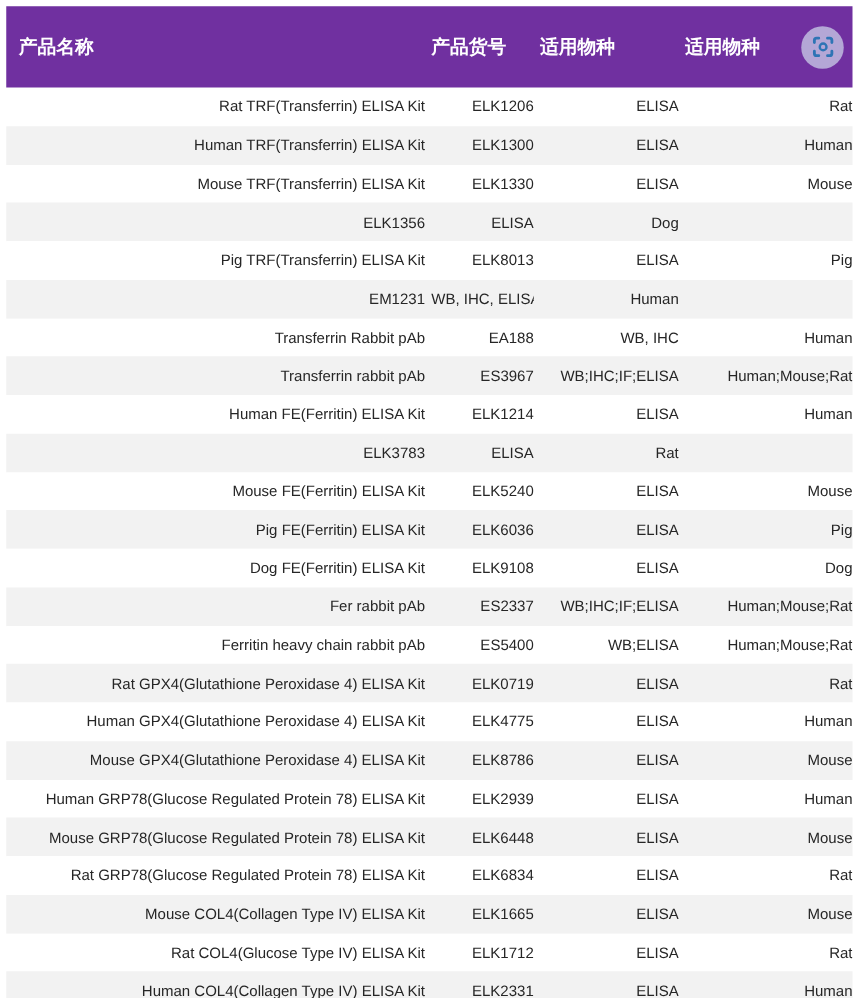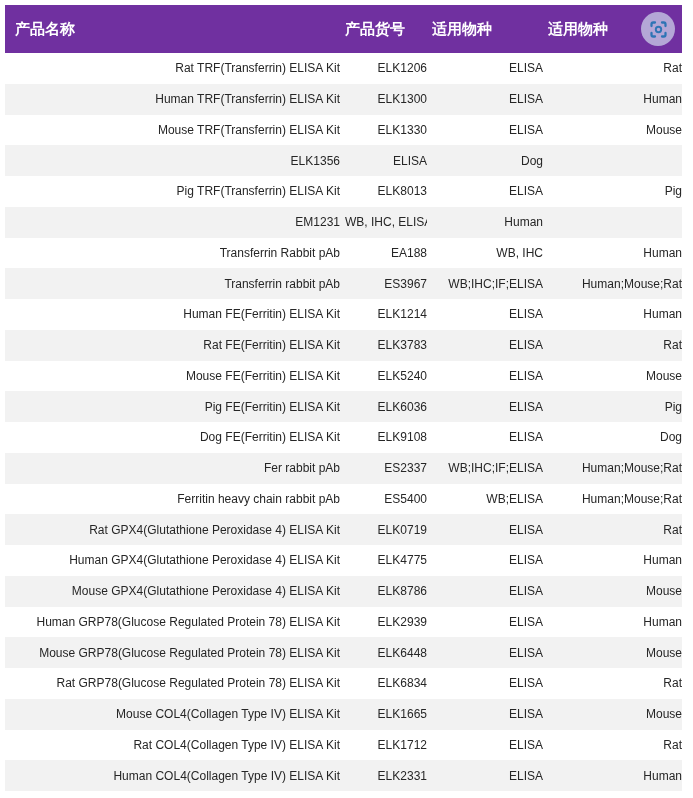--- a/index.html
+++ b/index.html
@@ -16,21 +16,21 @@
     background: #ffffff;
     font-family: "Liberation Sans", sans-serif;
   }
   .page {
     position: absolute;
     left: 5px; top: 5px;
     width: 677px;
   }
   .thead {
     position: relative;
-    height: 48px;
+    height: 65px;
     background: var(--header-bg);
     color: #ffffff;
     font-weight: bold;
     font-size: 15px;
     display: grid;
     grid-template-columns: 330px 87px 116px 1fr;
     align-items: center;
     padding-left: 5px;
   }
   .trow {
@@ -143,21 +143,20 @@
     </div>
 
     <div class="trow">
       <div class="cell">Human FE(Ferritin) ELISA Kit</div>
       <div class="cell">ELK1214</div>
       <div class="cell">ELISA</div>
       <div class="cell">Human</div>
     </div>
 
     <div class="trow alt">
-      <div class="cell">Rat FE(Ferritin) ELISA Kit</div>
       <div class="cell">ELK3783</div>
       <div class="cell">ELISA</div>
       <div class="cell">Rat</div>
     </div>
 
     <div class="trow">
       <div class="cell">Mouse FE(Ferritin) ELISA Kit</div>
       <div class="cell">ELK5240</div>
       <div class="cell">ELISA</div>
       <div class="cell">Mouse</div>
@@ -234,21 +233,21 @@
     </div>
 
     <div class="trow alt">
       <div class="cell">Mouse COL4(Collagen Type IV) ELISA Kit</div>
       <div class="cell">ELK1665</div>
       <div class="cell">ELISA</div>
       <div class="cell">Mouse</div>
     </div>
 
     <div class="trow">
-      <div class="cell">Rat COL4(Collagen Type IV) ELISA Kit</div>
+      <div class="cell">Rat COL4(Glucose Type IV) ELISA Kit</div>
       <div class="cell">ELK1712</div>
       <div class="cell">ELISA</div>
       <div class="cell">Rat</div>
     </div>
 
     <div class="trow alt">
       <div class="cell">Human COL4(Collagen Type IV) ELISA Kit</div>
       <div class="cell">ELK2331</div>
       <div class="cell">ELISA</div>
       <div class="cell">Human</div>

